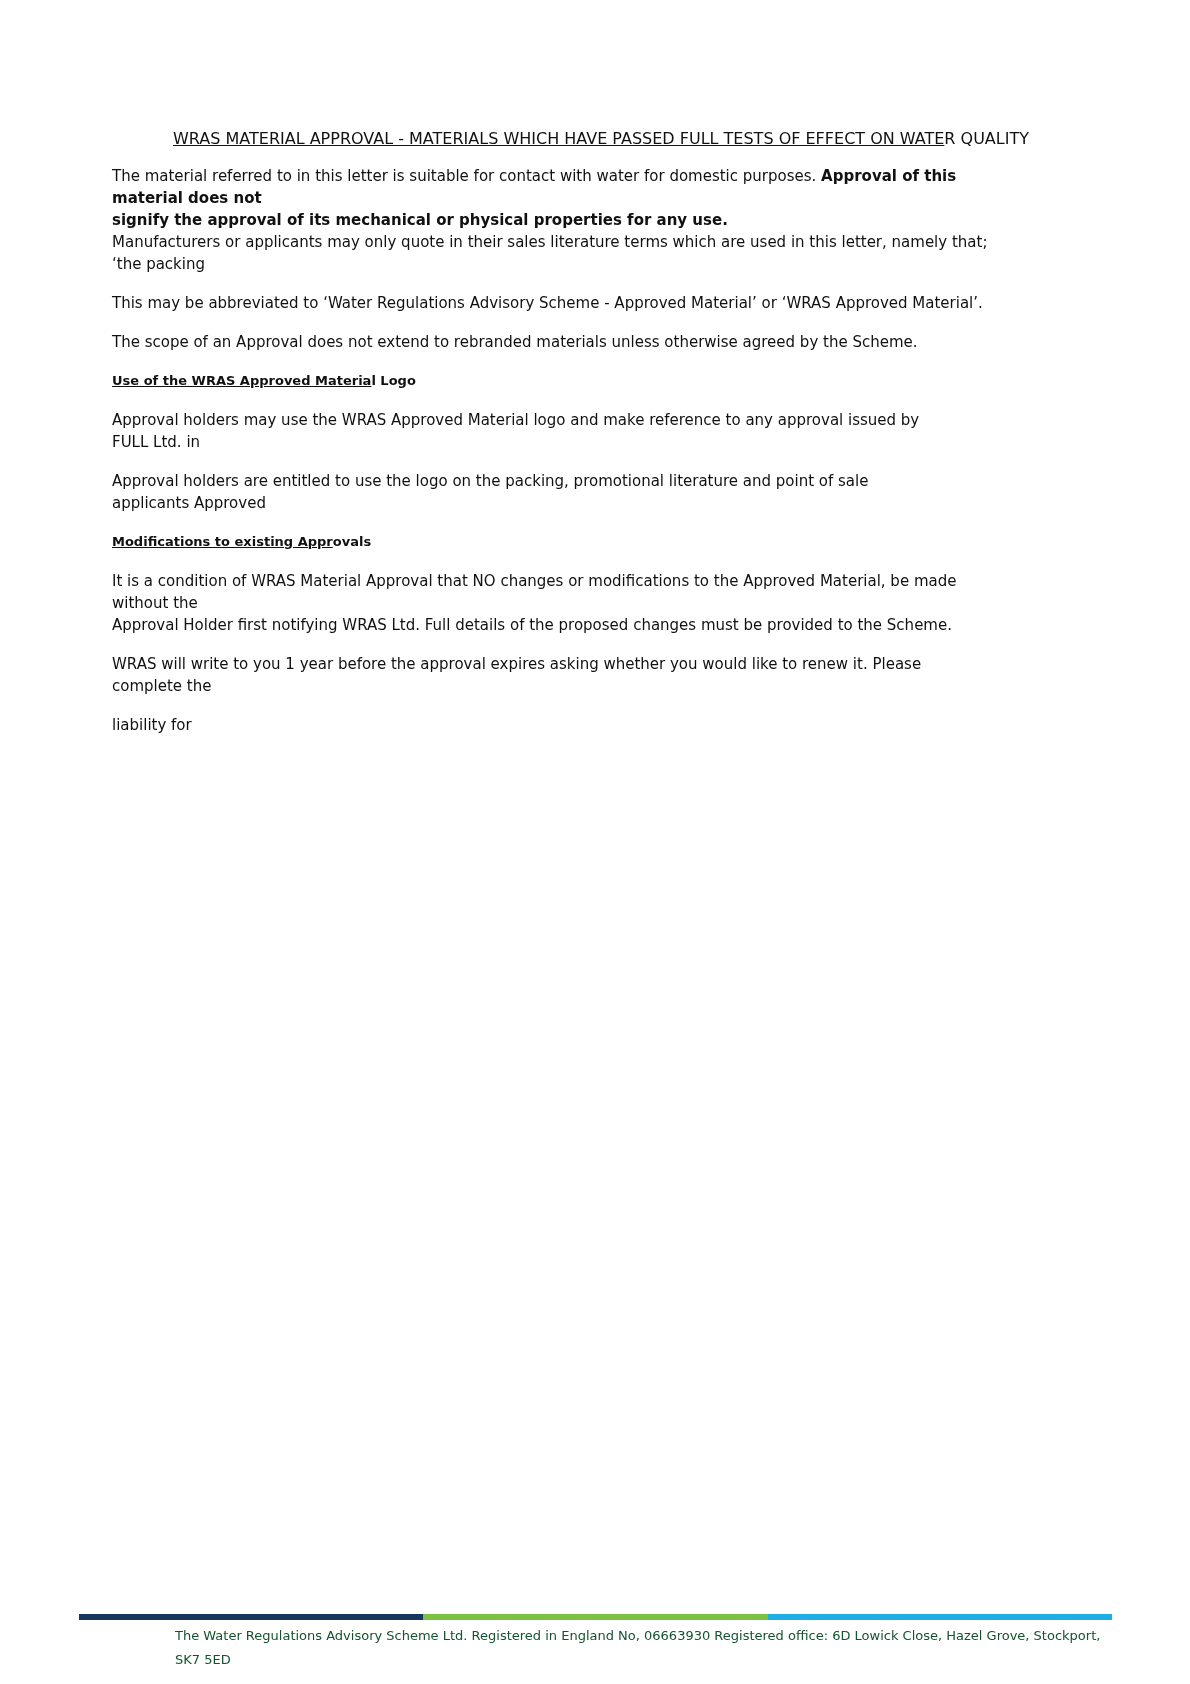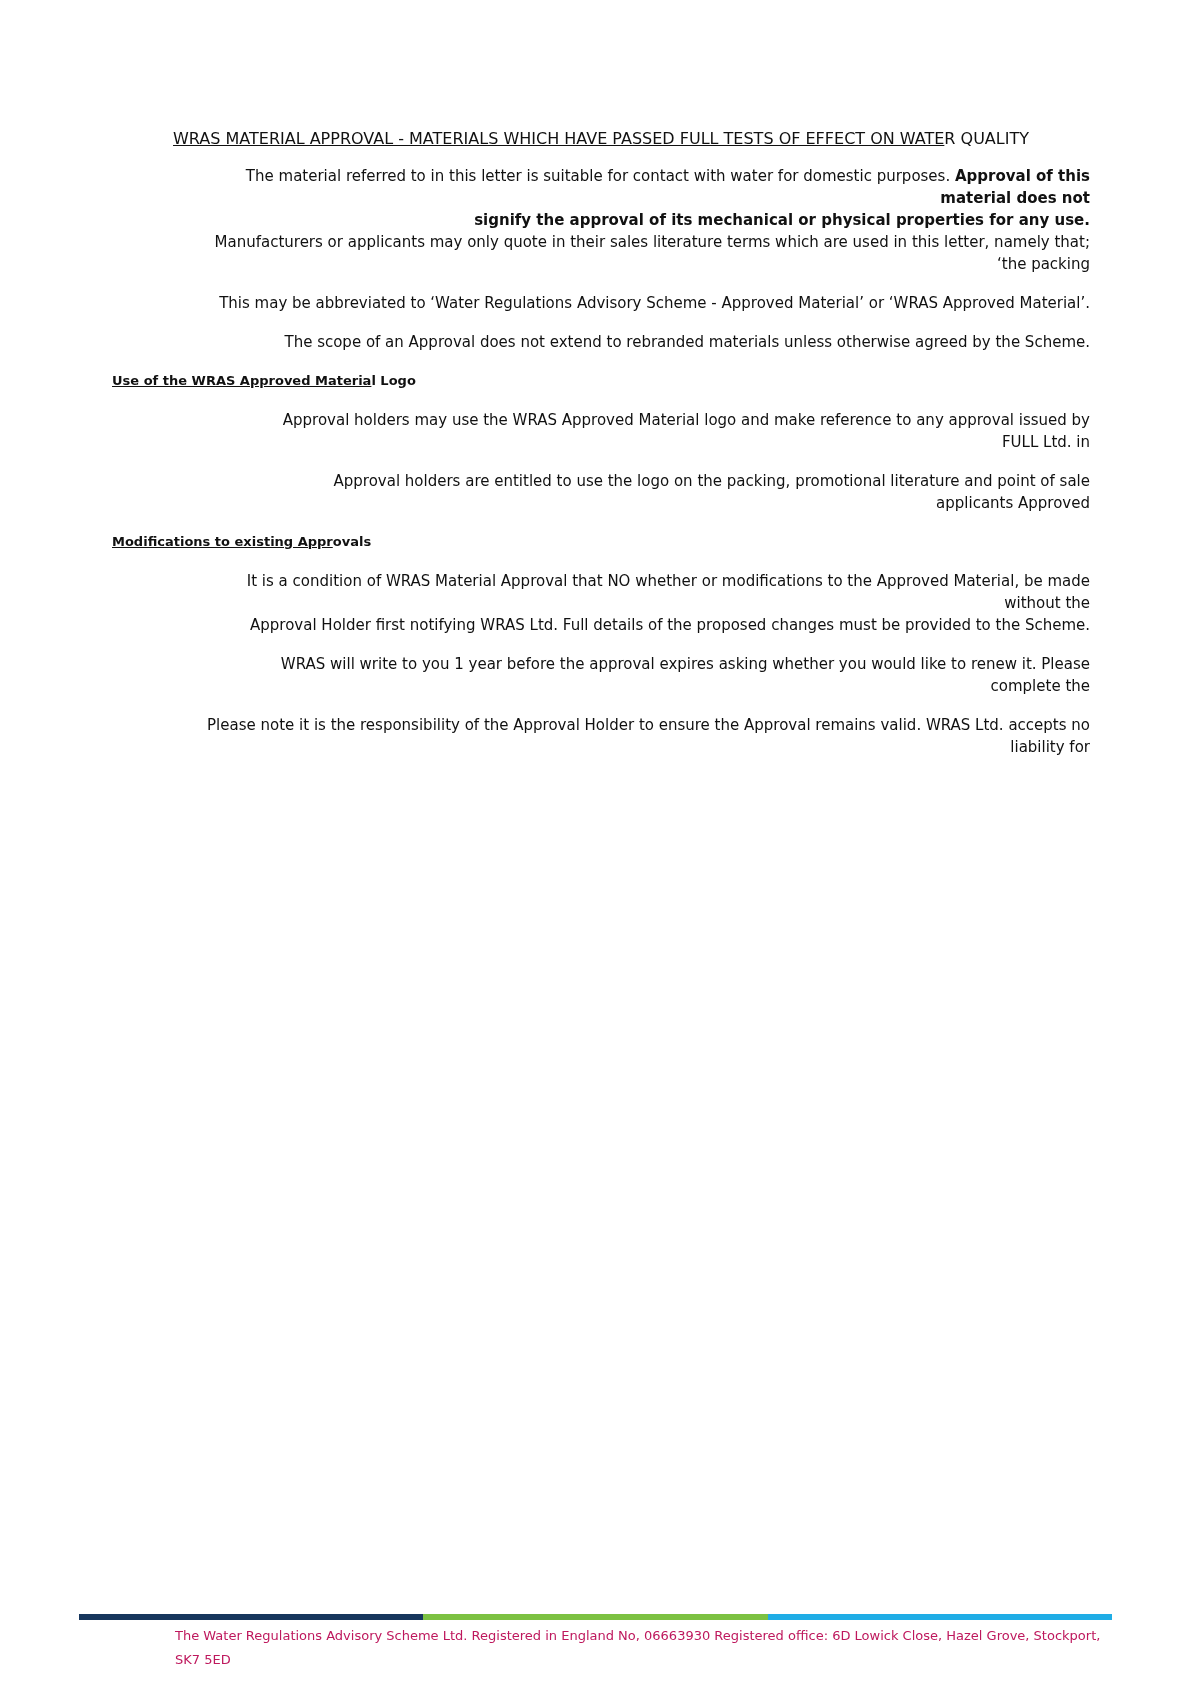--- a/index.html
+++ b/index.html
@@ -32,37 +32,37 @@
     font-size: 15px;
     line-height: 22px;
     margin: 0 0 17px 0;
   }
   .hd {
     font-weight: bold;
     font-size: 13px;
     line-height: 22px;
     margin: 0 0 17px 0;
   }
-  .line { white-space: nowrap; text-align: right; }
+  .line { white-space: nowrap; }
   .footer-bar {
     position: absolute;
     left: 79px;
     top: 1614px;
     width: 1033px;
     height: 6px;
     display: flex;
   }
   .footer-bar .seg { flex: 1 1 0; }
   .footer-text {
     position: absolute;
     left: 175px;
     top: 1628px;
     font-size: 13px;
     line-height: 16px;
-    color: #be185d;
+    color: #14532d;
   }
   .footer-text .fline { margin-bottom: 8px; white-space: nowrap; }
 </style>
 </head>
 <body>
 
 <div class="content">
 
   <div class="doc-title"><span class="u">WRAS MATERIAL APPROVAL - MATERIALS WHICH HAVE PASSED FULL TESTS OF EFFECT ON WATE</span><span>R QUALITY</span></div>
 
@@ -90,33 +90,32 @@
   </div>
 
   <div class="block">
     <div class="line">Approval holders are entitled to use the logo on the packing, promotional literature and point of sale</div>
     <div class="line">applicants Approved</div>
   </div>
 
   <div class="hd"><span class="u">Modifications to existing Appr</span><span>ovals</span></div>
 
   <div class="block">
-    <div class="line">It is a condition of WRAS Material Approval that NO whether or modifications to the Approved Material, be made</div>
+    <div class="line">It is a condition of WRAS Material Approval that NO changes or modifications to the Approved Material, be made</div>
     <div class="line">without the</div>
     <div class="line">Approval Holder first notifying WRAS Ltd. Full details of the proposed changes must be provided to the Scheme.</div>
   </div>
 
 
   <div class="block">
     <div class="line">WRAS will write to you 1 year before the approval expires asking whether you would like to renew it. Please</div>
     <div class="line">complete the</div>
   </div>
 
   <div class="block">
-    <div class="line">Please note it is the responsibility of the Approval Holder to ensure the Approval remains valid. WRAS Ltd. accepts no</div>
     <div class="line">liability for</div>
   </div>
 
 </div>
 
 <div class="footer-bar">
   <div class="seg" style="background-color: rgb(23, 54, 93);"></div>
   <div class="seg" style="background-color: rgb(124, 193, 66);"></div>
   <div class="seg" style="background-color: rgb(31, 173, 230);"></div>
 </div>

